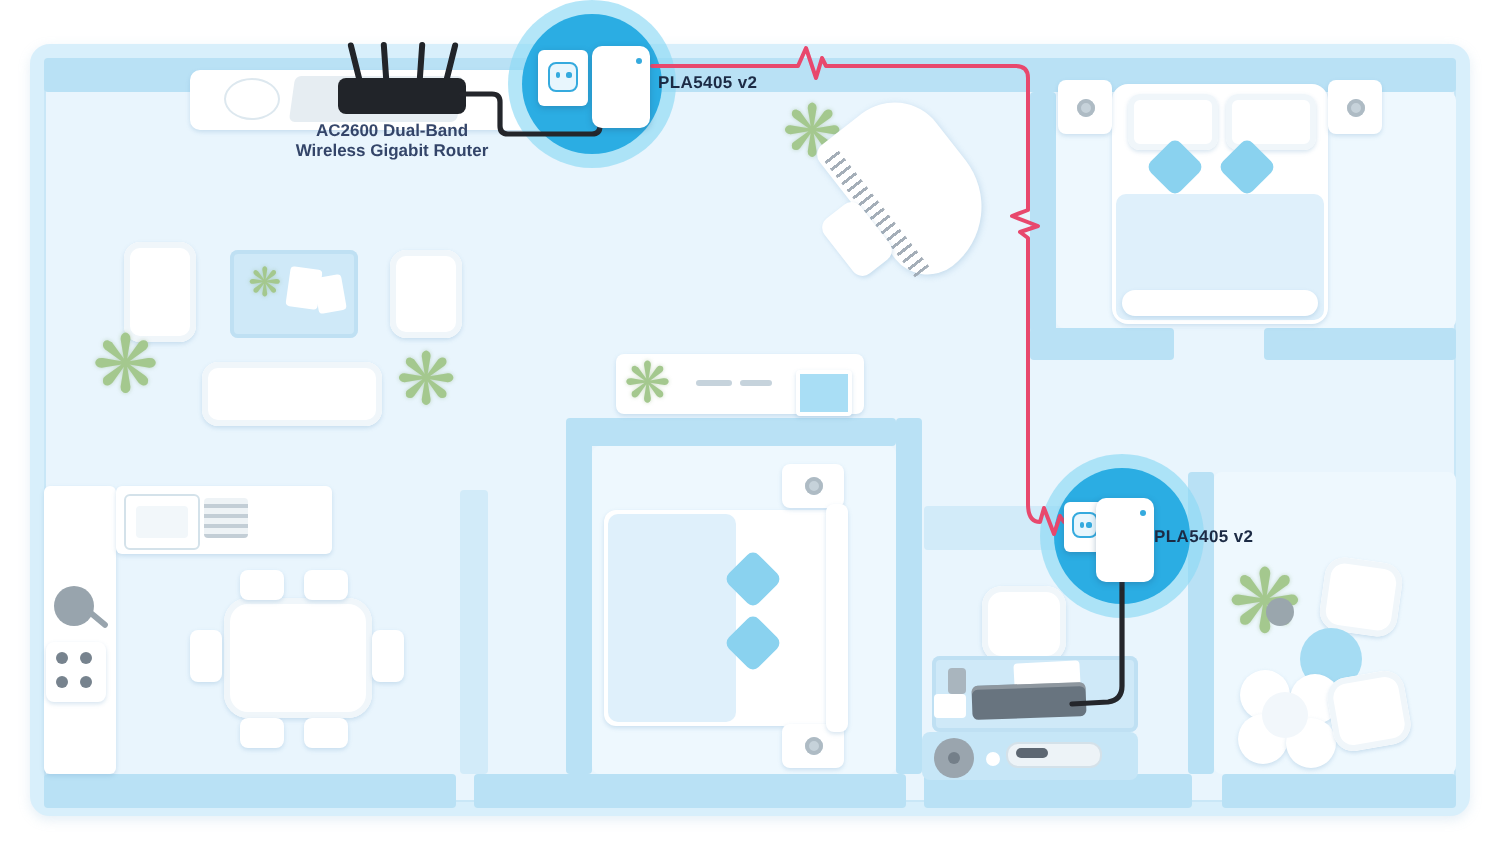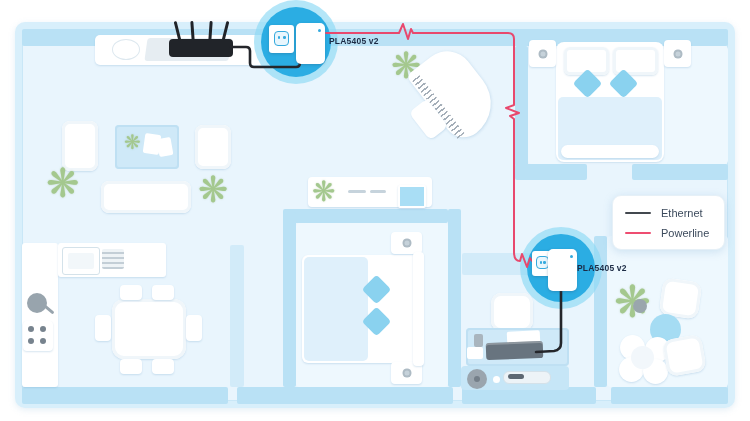--- a/index.html
+++ b/index.html
@@ -188,26 +188,18 @@
   <div class="abs dev" style="left:532px;top:251px;width:21px;height:25px;border-radius:3px">
     <div class="oface" style="left:4px;top:5px;width:11px;height:11px"></div>
   </div>
   <div class="abs dev" style="left:548px;top:249px;width:29px;height:42px;border-radius:5px">
     <div class="led"></div>
   </div>
 
   <div class="abs lbl" style="left:329px;top:36px">PLA5405 v2</div>
   <div class="abs lbl" style="left:577px;top:263px">PLA5405 v2</div>
   <div class="abs caption" style="left:116px;top:60px;width:160px">
-  </div>
-
-  <div class="abs legend" style="left:612px;top:195px;width:113px;height:55px">
-    <div class="lrow">
-      <div class="lswatch" style="background-color: rgb(67, 72, 79);"></div>
-      <span class="llabel">Ethernet</span>
-    </div>
-    <div class="lrow">
-      <div class="lswatch" style="background-color: rgb(238, 77, 113);"></div>
-      <span class="llabel">Powerline</span>
-    </div>
-  </div>
+    <div class="t2">AC2600 Dual-Band</div>
+    <div class="t2">Wireless Gigabit Router</div>
+  </div>
+
 
 </div>
 
 </body></html>

